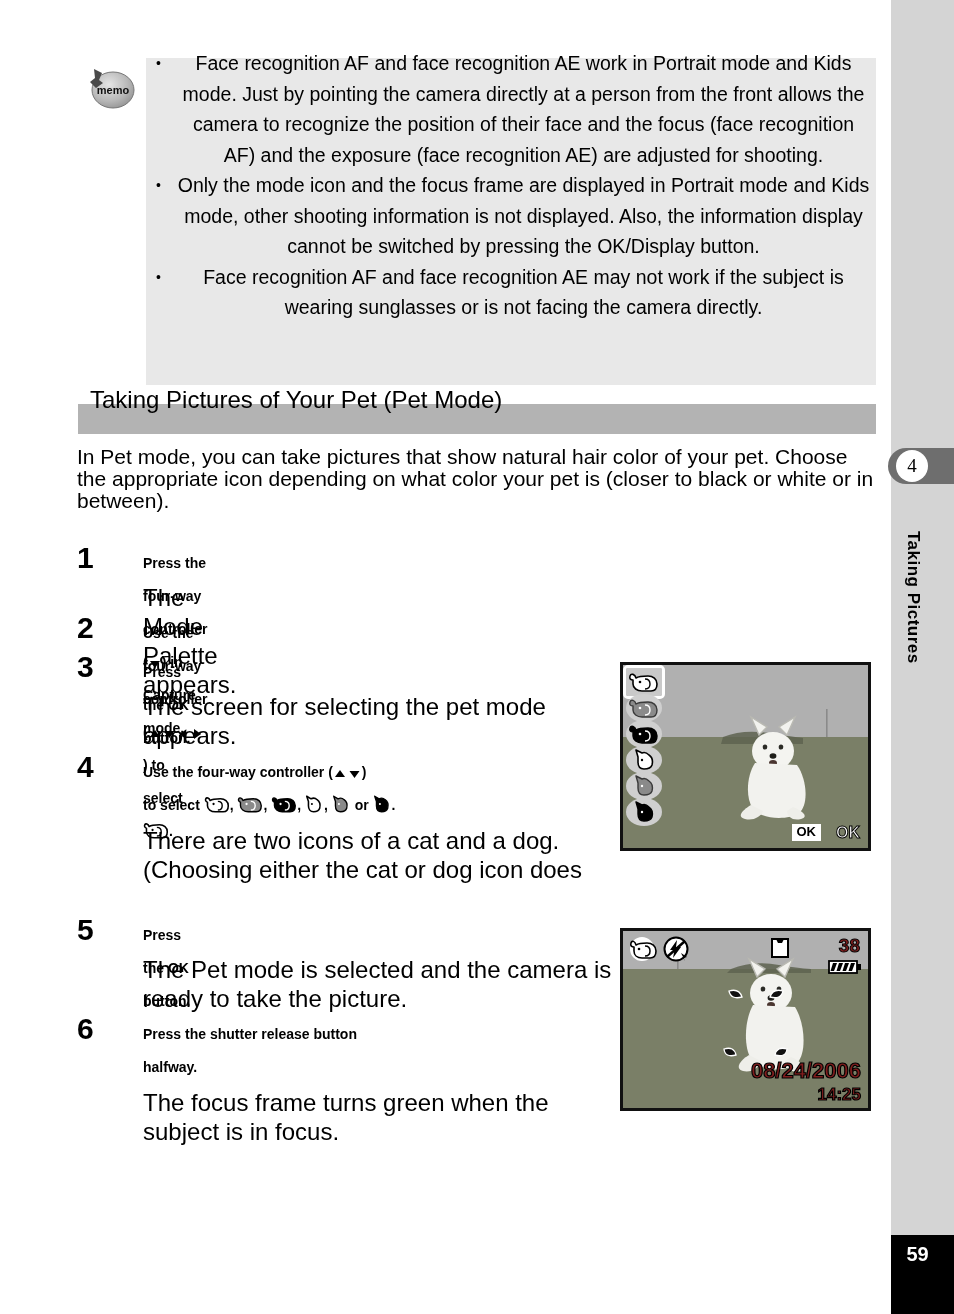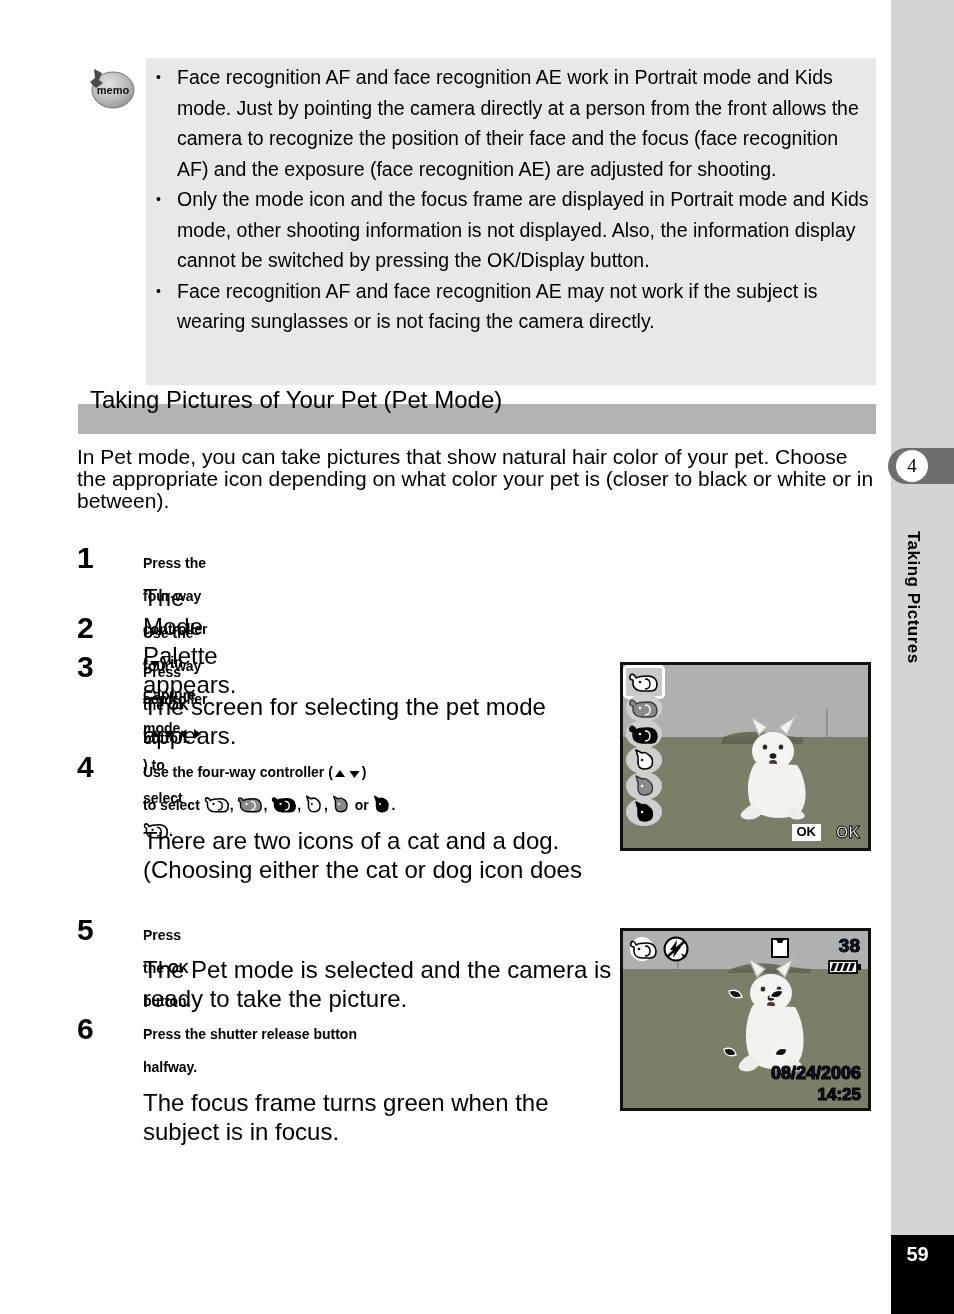--- a/index.html
+++ b/index.html
@@ -76,24 +76,25 @@
     width: 730px; height: 327px;
     background: #e8e8e8;
   }
   #memo-icon {
     position: absolute;
     left: 84px; top: 66px;
     width: 52px; height: 44px;
   }
   .memo-list {
     position: absolute;
-    left: 152px; top: 62px;
+    left: 152px; top: 48px;
     width: 718px;
     font-size: 19.5px;
     line-height: 30.5px;
+    text-align: center;
   }
   .memo-item {
     display: block;
     position: relative;
     padding-left: 25px;
     margin-bottom: 0px;
   }
   .memo-item:before {
     content: "\2022";
     position: absolute;
@@ -201,29 +202,29 @@
   .ok-glyph {
     position: absolute;
     right: 8px; bottom: 6px;
     color: #ffffff;
     font-size: 16px;
     font-weight: bold;
     -webkit-text-stroke: 1px #000;
     font-family: "Liberation Sans", sans-serif;
   }
 
-  .osd { position: absolute; color: #0f172a; font-weight: bold; }
+  .osd { position: absolute; color: #7f1d1d; font-weight: bold; }
   #shots-left {
     right: 8px; top: 4px;
     font-size: 19px;
     -webkit-text-stroke: 1px #000;
   }
   #datestamp {
     right: 7px; bottom: 24px;
-    font-size: 18px;
+    font-size: 22px;
     -webkit-text-stroke: 1.2px #000;
     letter-spacing: 0px;
   }
   #timestamp {
     right: 7px; bottom: 3px;
     font-size: 17px;
     -webkit-text-stroke: 1.2px #000;
   }
 </style>
 </head>

